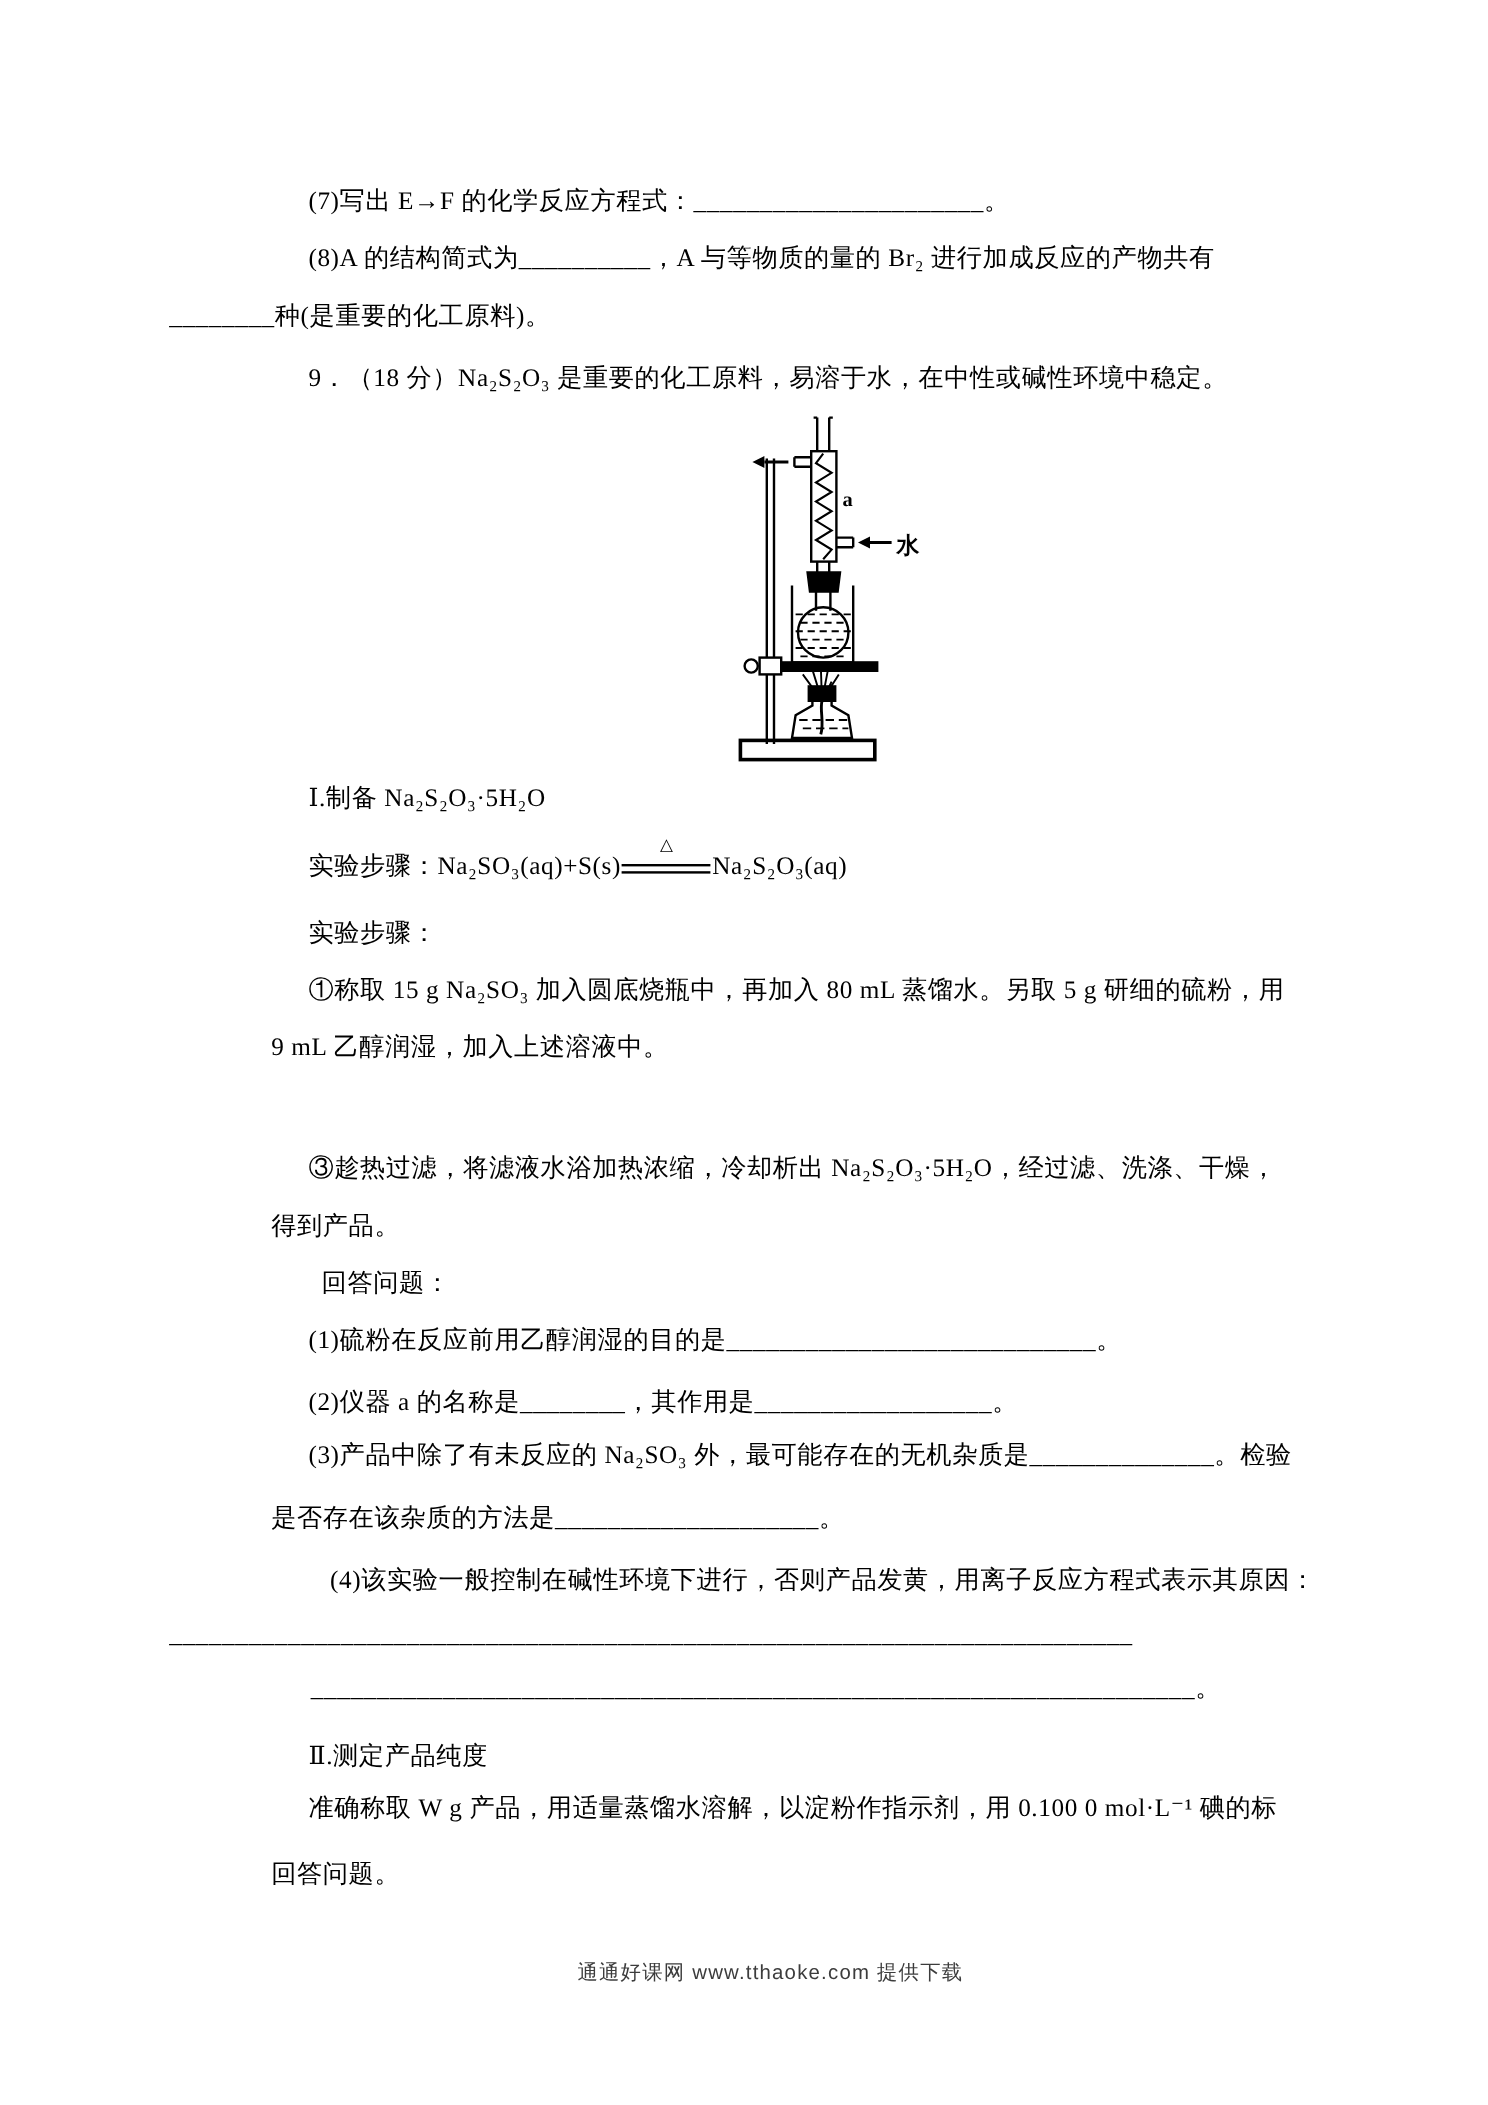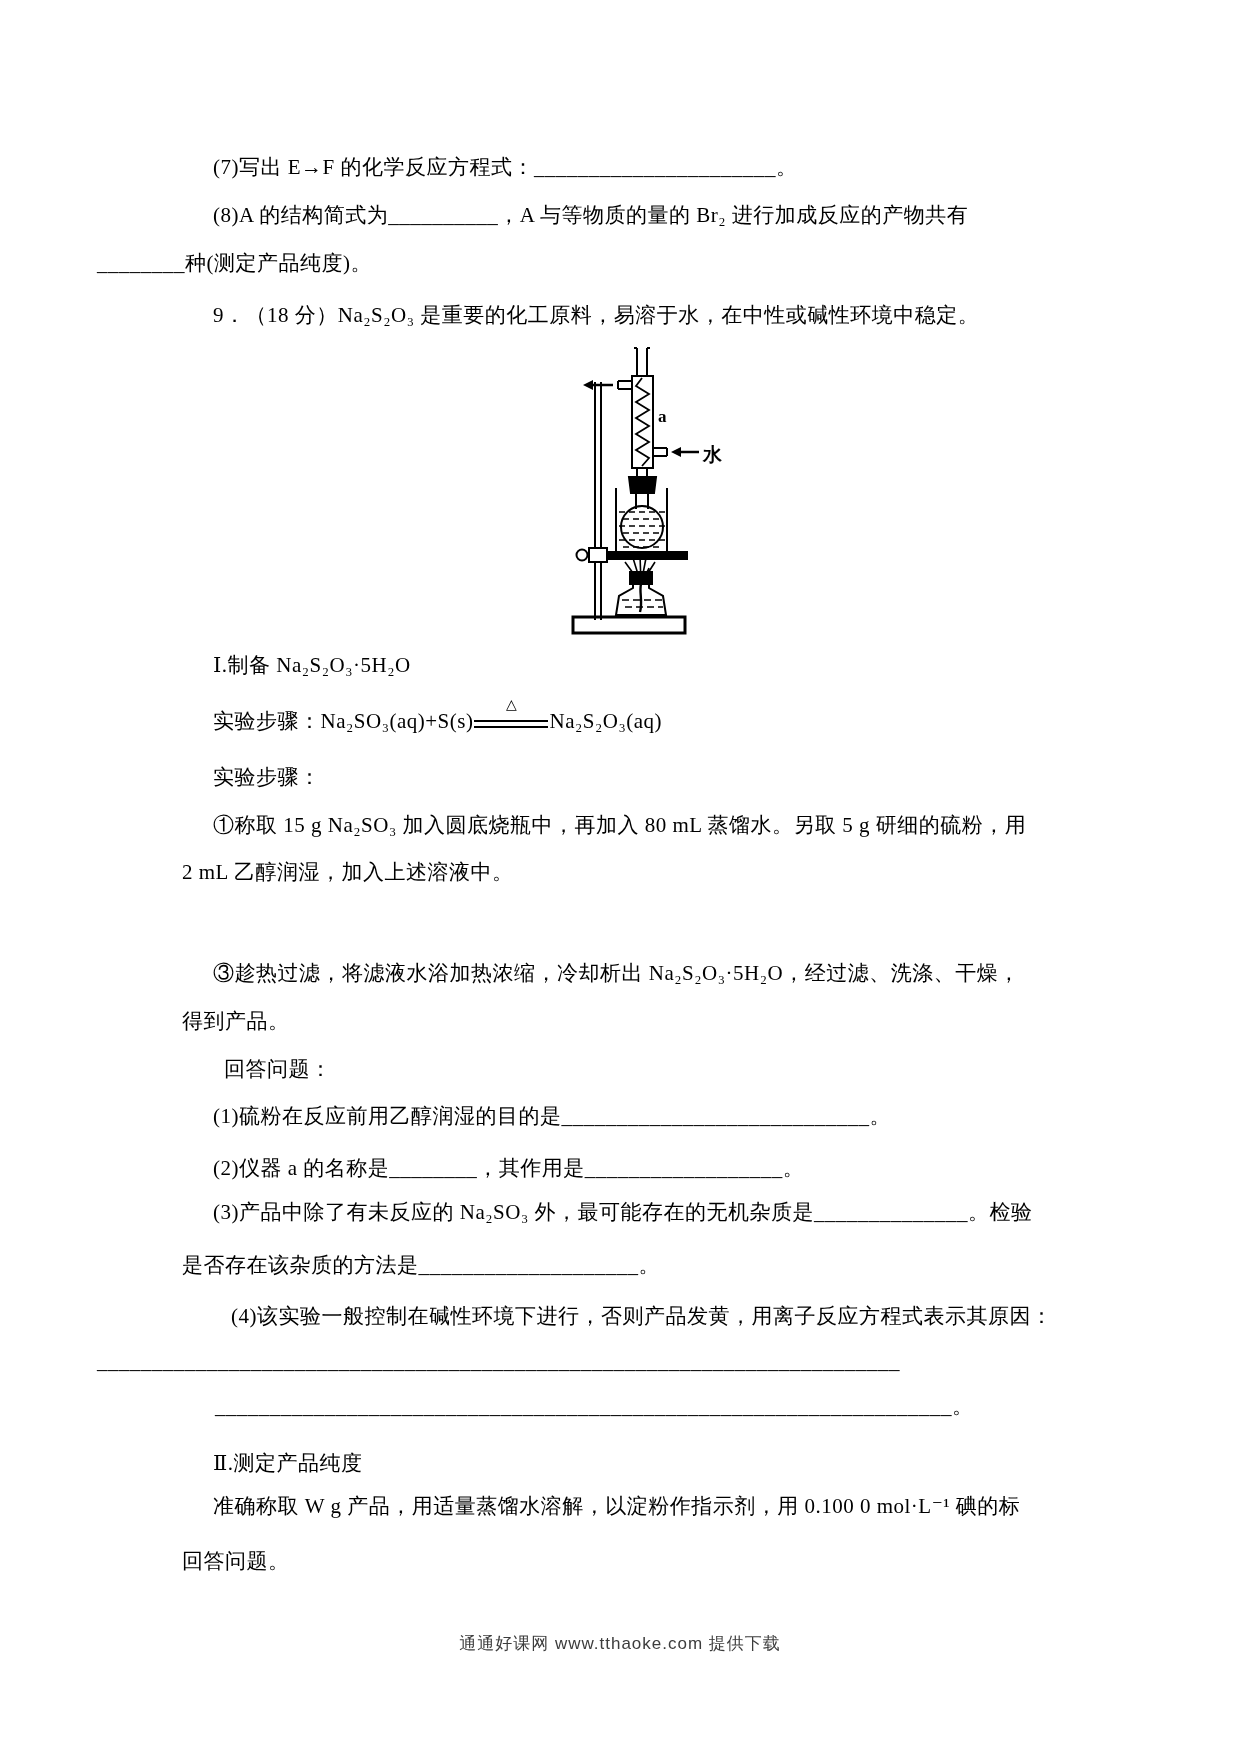--- a/index.html
+++ b/index.html
@@ -1,21 +1,21 @@
 <!DOCTYPE html>
 <html><head>
 <meta charset="utf-8">
 <style>
   html,body{margin:0;padding:0;}
   body{
     width:1240px;height:1754px;position:relative;background:#ffffff;
     font-family:"Liberation Serif","DejaVu Serif",serif;
     color:#000;overflow:hidden;
   }
-  .page{position:absolute;inset:0;}
+  .page{position:absolute;inset:0;margin-left:44px;}
   .ln{
     position:absolute;white-space:nowrap;
     font-size:21px;line-height:30px;letter-spacing:0.5px;
   }
   .eqsign{display:inline-block;position:relative;width:74px;height:28px;vertical-align:-7px;margin:0 1px;}
   .eqsign .delta{position:absolute;left:0;right:0;top:-9px;text-align:center;font-size:14px;line-height:14px;letter-spacing:0;}
   .eqsign .dbl{position:absolute;left:0;right:0;top:13px;height:4px;border-top:2px solid #000;border-bottom:2px solid #000;}
   .diagram{position:absolute;left:505px;top:336px;width:240px;height:302px;}
   .footer{
     position:absolute;left:0;right:0;top:1632px;text-align:center;
@@ -23,21 +23,21 @@
     font-family:"Liberation Sans","DejaVu Sans",sans-serif;
   }
 </style>
 </head>
 <body>
 
 <div class="page">
 
   <div class="ln" style="left:213px;top:152px">(7)写出 E→F 的化学反应方程式：______________________。</div>
   <div class="ln" style="left:213px;top:200px">(8)A 的结构简式为__________，A 与等物质的量的 Br₂ 进行加成反应的产物共有</div>
-  <div class="ln" style="left:97px;top:248px">________种(测定产品纯度)。</div>
+  <div class="ln" style="left:97px;top:248px">________种(是重要的化工原料)。</div>
   <div class="ln" style="left:213px;top:300px">9．（18 分）Na₂S₂O₃ 是重要的化工原料，易溶于水，在中性或碱性环境中稳定。</div>
 
   <svg class="diagram" viewBox="0 0 240 302">
     <g fill="none" stroke="#000" stroke-width="2">
 
       <g>
         <line x1="90" y1="46" x2="90" y2="284"></line>
         <line x1="96" y1="46" x2="96" y2="284"></line>
       </g>
 
@@ -119,21 +119,21 @@
   </svg>
 
   <div class="ln" style="left:213px;top:650px">Ⅰ.制备 Na₂S₂O₃·5H₂O</div>
 
   <div class="ln" style="left:213px;top:706px">
     <span>实验步骤：Na₂SO₃(aq)+S(s)</span><span class="eqsign"><span class="delta">△</span><span class="dbl"></span></span><span>Na₂S₂O₃(aq)</span>
   </div>
 
   <div class="ln" style="left:213px;top:762px">实验步骤：</div>
   <div class="ln" style="left:213px;top:810px">①称取 15 g Na₂SO₃ 加入圆底烧瓶中，再加入 80 mL 蒸馏水。另取 5 g 研细的硫粉，用</div>
-  <div class="ln" style="left:182px;top:857px">2 mL 乙醇润湿，加入上述溶液中。</div>
+  <div class="ln" style="left:182px;top:857px">9 mL 乙醇润湿，加入上述溶液中。</div>
   <div class="ln" style="left:213px;top:958px">③趁热过滤，将滤液水浴加热浓缩，冷却析出 Na₂S₂O₃·5H₂O，经过滤、洗涤、干燥，</div>
   <div class="ln" style="left:182px;top:1006px">得到产品。</div>
   <div class="ln" style="left:224px;top:1054px">回答问题：</div>
   <div class="ln" style="left:213px;top:1101px">(1)硫粉在反应前用乙醇润湿的目的是____________________________。</div>
   <div class="ln" style="left:213px;top:1153px">(2)仪器 a 的名称是________，其作用是__________________。</div>
   <div class="ln" style="left:213px;top:1197px">(3)产品中除了有未反应的 Na₂SO₃ 外，最可能存在的无机杂质是______________。检验</div>
   <div class="ln" style="left:182px;top:1250px">是否存在该杂质的方法是____________________。</div>
   <div class="ln" style="left:231px;top:1301px">(4)该实验一般控制在碱性环境下进行，否则产品发黄，用离子反应方程式表示其原因：</div>
   <div class="ln" style="left:97px;top:1346px">_________________________________________________________________________</div>
   <div class="ln" style="left:215px;top:1391px">___________________________________________________________________。</div>

